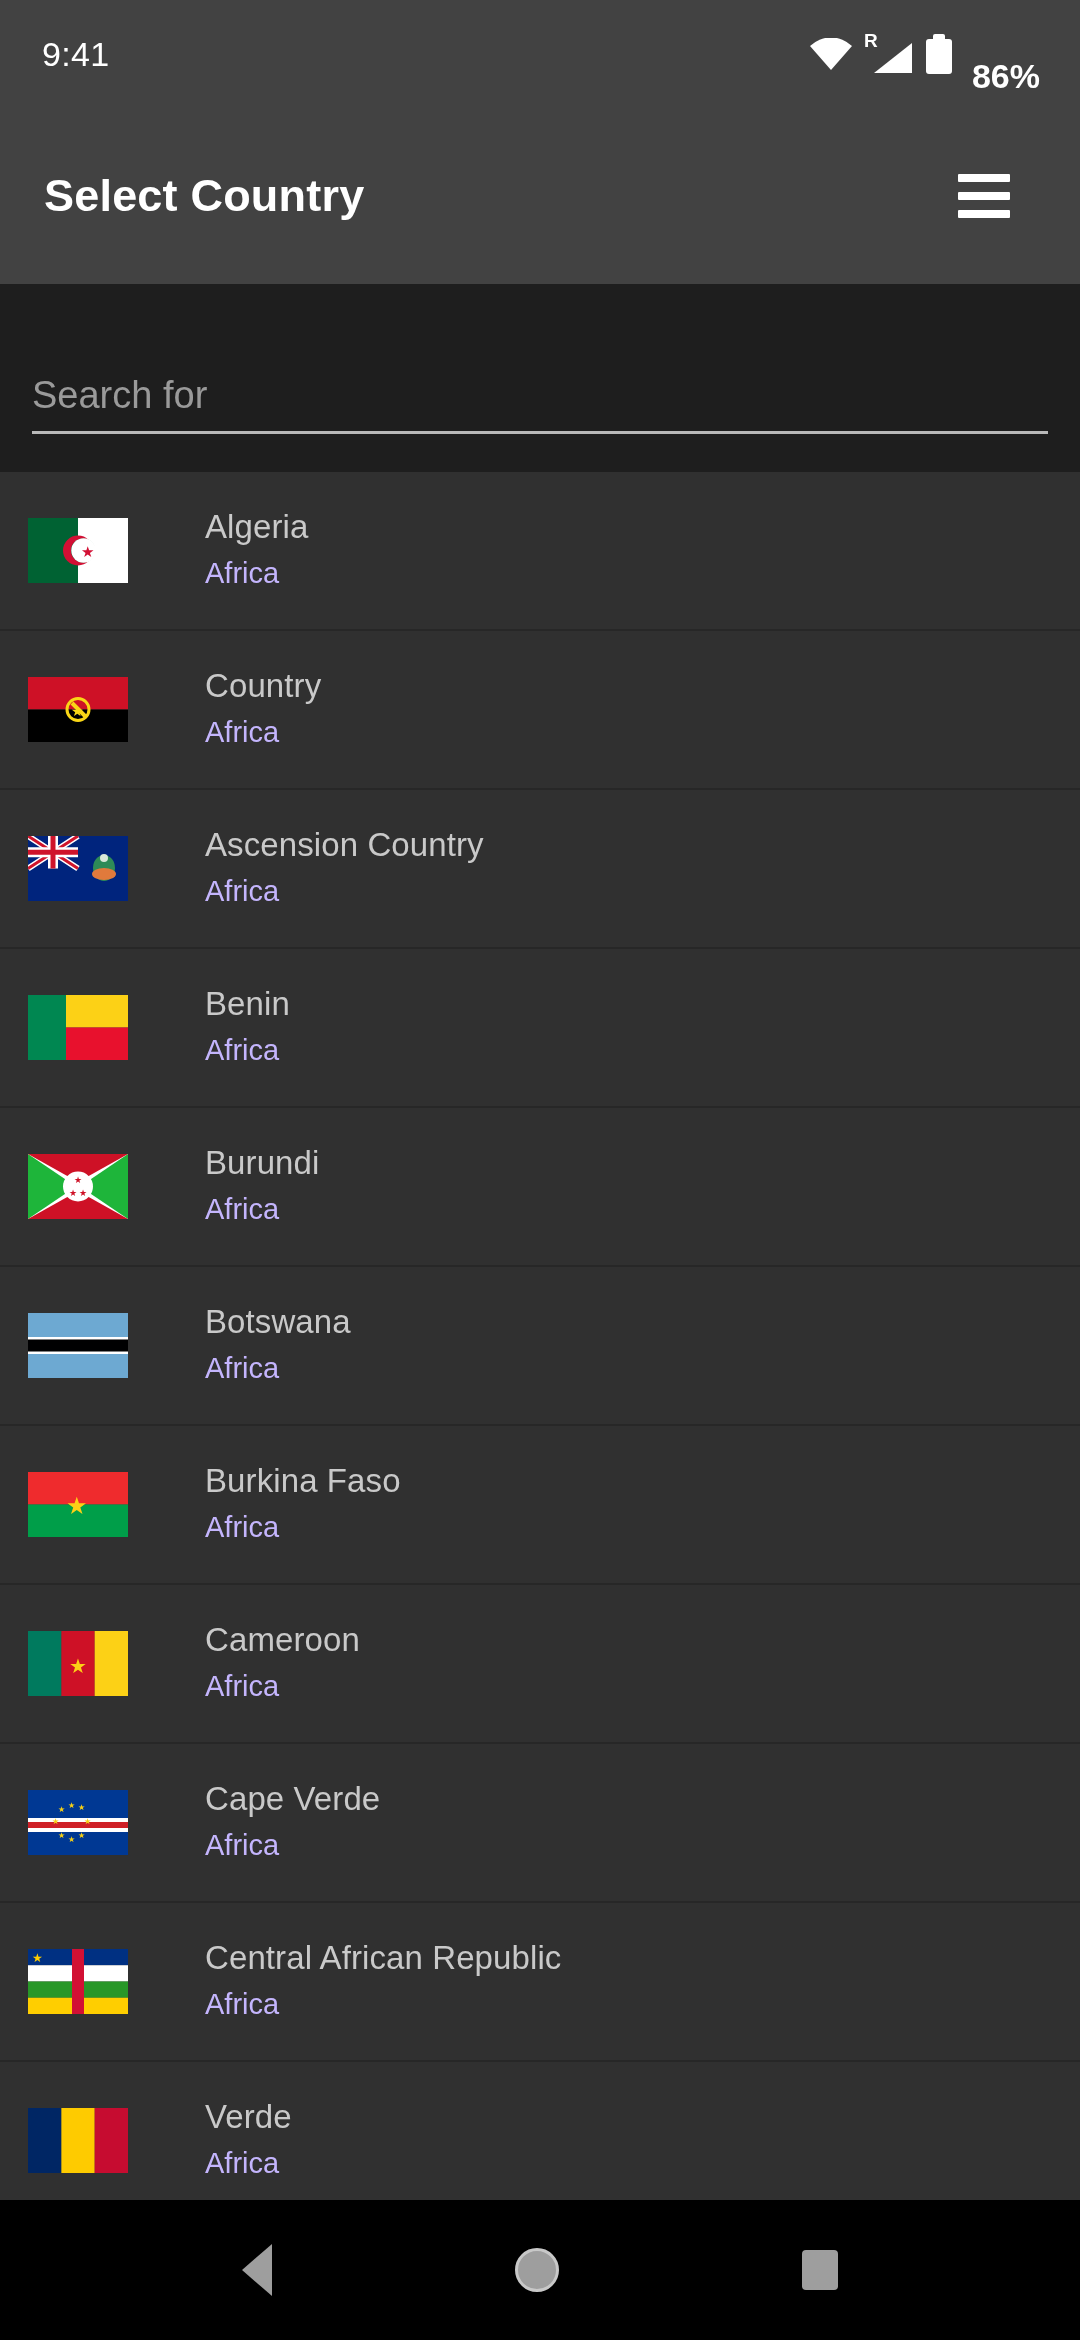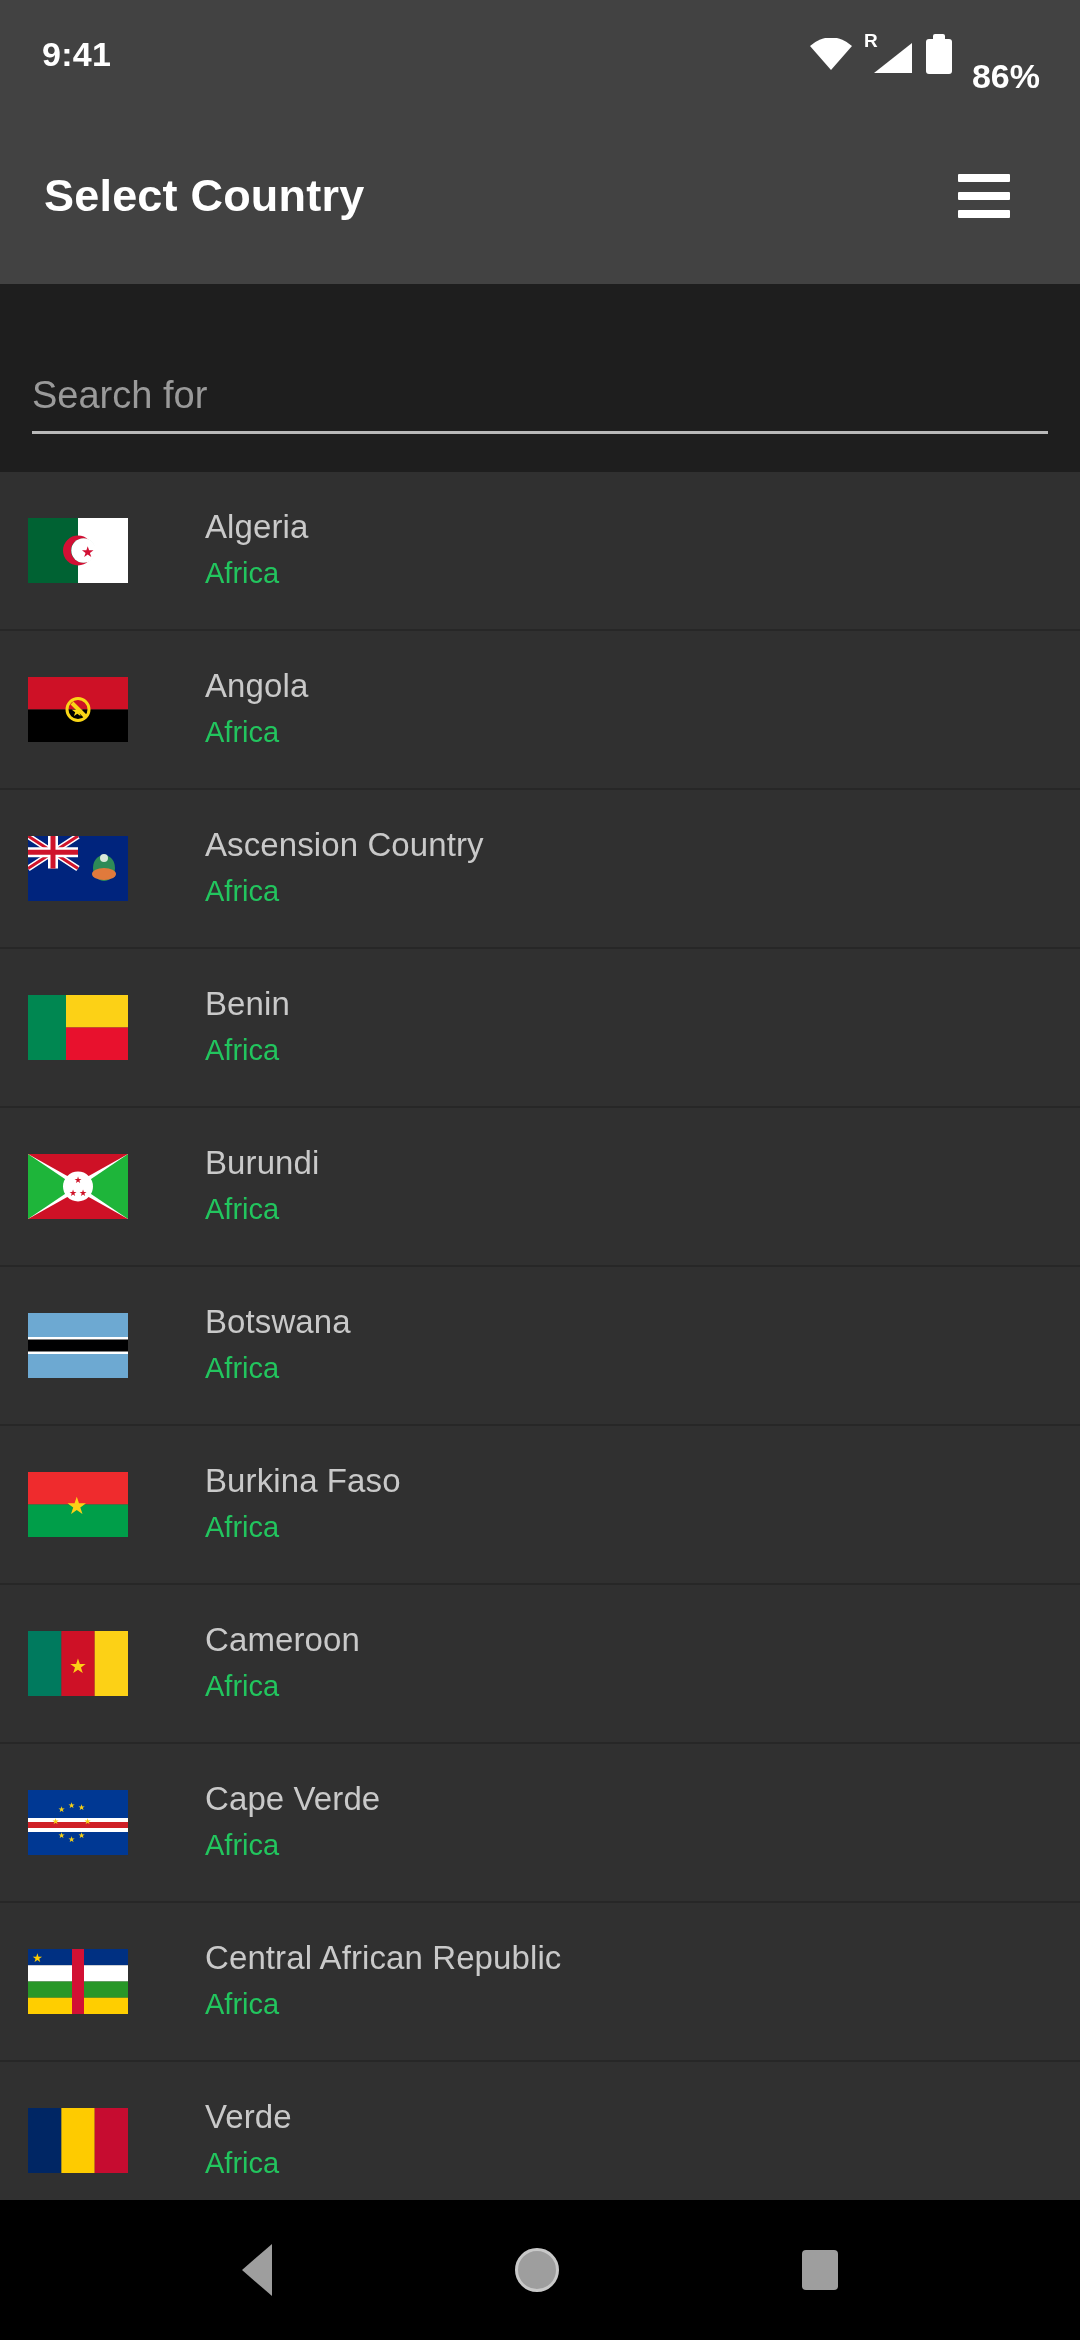--- a/index.html
+++ b/index.html
@@ -10,21 +10,21 @@
     overflow:hidden; position:relative;
   }
   #phone{ width:1080px; height:2340px; background:#303030; display:flex; flex-direction:column; }
 
   
   .statusbar{
     height:108px; background:#424242; flex:0 0 108px;
     display:flex; align-items:center; justify-content:space-between;
     padding:0 40px 0 42px; color:#ffffff;
   }
-  .status-time{ font-size:34px; font-weight:700; letter-spacing:.3px; }
+  .status-time{ font-size:34px; font-weight:400; letter-spacing:.3px; }
   .status-right{ display:flex; align-items:center; gap:14px; }
   .ic{ display:block; }
   .wifi-ic{ width:42px; height:32px; }
   .sig-wrap{ position:relative; width:46px; height:38px; }
   .sig-r{ position:absolute; top:-4px; left:-2px; font-size:19px; font-weight:700; line-height:1; }
   .sig-tri{ position:absolute; right:0; bottom:0; width:38px; height:30px; }
   .batt{ position:relative; width:26px; height:40px; }
   .batt-body{ position:absolute; bottom:0; left:0; width:26px; height:35px; background:#fff; border-radius:3px; }
   .batt-tip{ position:absolute; top:0; left:7px; width:12px; height:6px; background:#fff; border-radius:2px 2px 0 0; }
   .batt-pct{ font-size:34px; font-weight:700; margin-left:6px;margin-top:45px; }
@@ -59,21 +59,21 @@
     height:159px; display:flex; align-items:center;
     padding:0 0 0 28px; border-bottom:2px solid #272727;
     background:#303030; cursor:pointer;
   }
   .flag{
     width:100px; height:65px; flex:0 0 100px; position:relative; overflow:hidden;
     background:#444;
   }
   .row-text{ margin-left:77px; display:flex; flex-direction:column; justify-content:center; }
   .row-name{ font-size:33px; font-weight:400; color:#c9c9c9; line-height:1.18; letter-spacing:.1px; }
-  .row-sub{ font-size:29px; color:#22c55e; line-height:1.35; margin-top:7px; }
+  .row-sub{ font-size:29px; color:#c4b5fd; line-height:1.35; margin-top:7px; }
 
   
   .navbar{
     flex:0 0 140px; height:140px; background:#000000;
     display:flex; align-items:center; justify-content:space-around;
     padding:0 120px;
   }
   .nav-back{
     width:0; height:0; border-style:solid;
     border-width:26px 30px 26px 0; border-color:transparent #9e9e9e transparent transparent;
@@ -140,21 +140,21 @@
       </div>
       <div class="row">
         <div class="flag"><svg viewBox="0 0 100 65">
             <rect width="100" height="32.5" fill="#ce1126"></rect>
             <rect y="32.5" width="100" height="32.5" fill="#000000"></rect>
     <circle cx="50" cy="32.5" r="11" fill="none" stroke="#f9d616" stroke-width="3"></circle>
             <path d="M44 26 L58 40" stroke="#f9d616" stroke-width="4"></path>
             <text x="43" y="39" font-size="14" fill="#f9d616">★</text>
           </svg></div>
         <div class="row-text">
-          <div class="row-name">Angola</div>
+          <div class="row-name">Country</div>
           <div class="row-sub">Africa</div>
         </div>
       </div>
       <div class="row">
         <div class="flag"><svg viewBox="0 0 100 65">
             <rect width="100" height="65" fill="#00247d"></rect>
     <g>
               <rect width="50" height="32.5" fill="#00247d"></rect>
               <path d="M0 0 L50 32.5 M50 0 L0 32.5" stroke="#ffffff" stroke-width="6"></path>
     <path d="M0 0 L50 32.5 M50 0 L0 32.5" stroke="#cf142b" stroke-width="3"></path>

